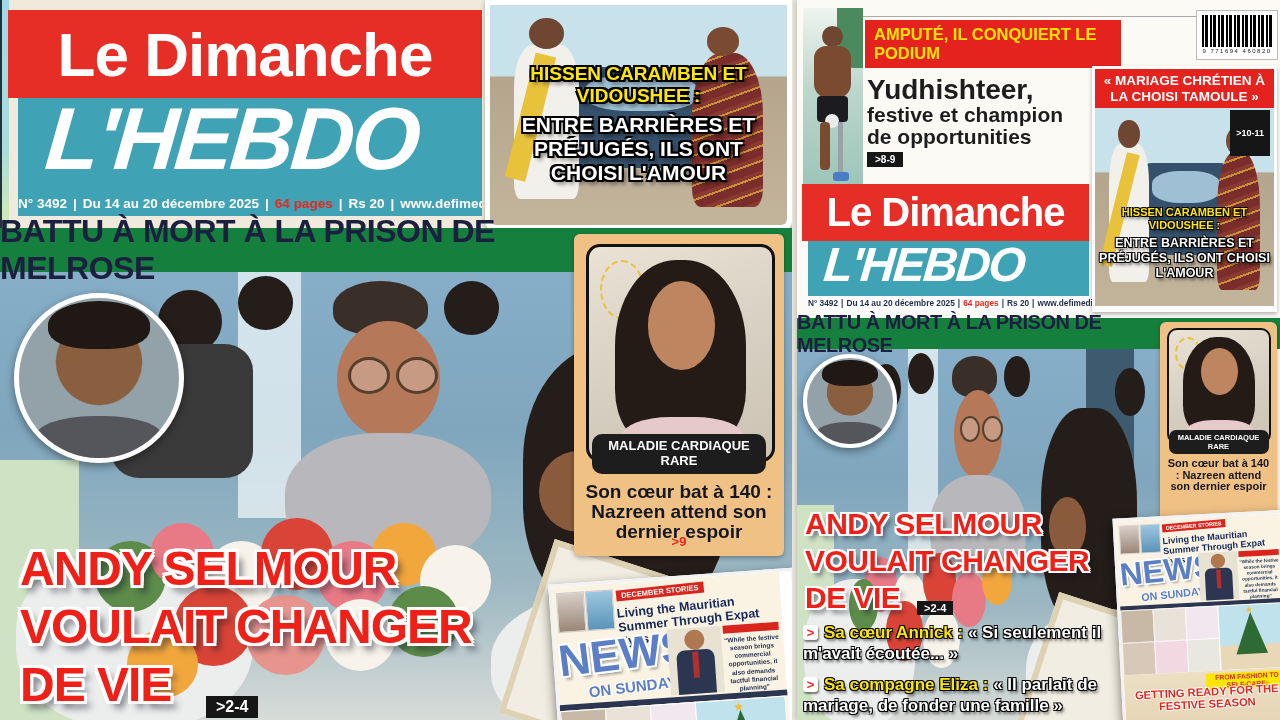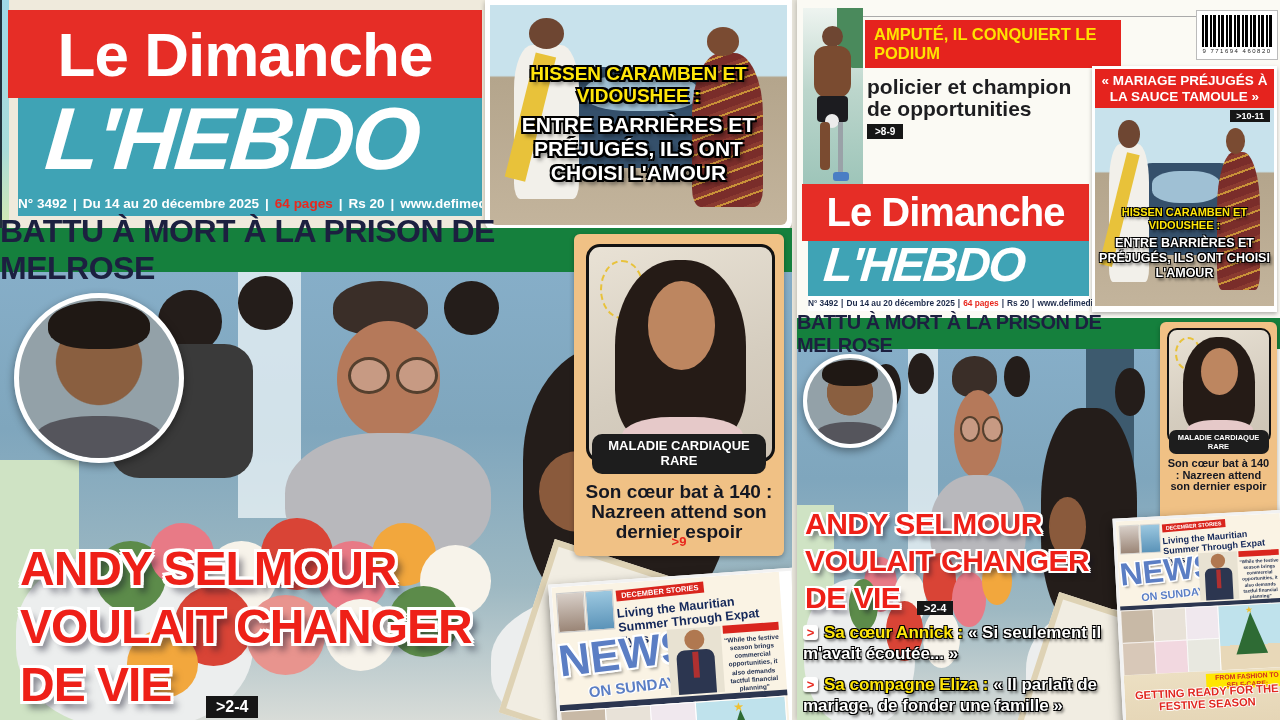--- a/index.html
+++ b/index.html
@@ -270,33 +270,34 @@
       <div style="left:22px;top:106px;width:14px;height:14px;border-radius:50%;background:#ececec;"></div>
       <div style="left:17px;top:114px;width:10px;height:48px;background:#7a4b30;border-radius:4px;"></div>
       <div style="left:35px;top:114px;width:5px;height:52px;background:#9aa2a8;"></div>
       <div style="left:30px;top:164px;width:16px;height:9px;background:#4a7ec4;border-radius:3px;"></div>
     </div>
 
     <div class="abs" style="left:68px;top:20px;width:256px;background:#e5231e;padding:5px 9px;box-sizing:border-box;">
       <div style="color:#ffe300;font-weight:900;font-size:16.5px;line-height:1.15;">AMPUTÉ, IL CONQUIERT LE PODIUM</div>
     </div>
     <div class="abs" style="left:70px;top:76px;width:232px;color:#1d1d20;">
-      <div style="font-size:21px;font-weight:900;line-height:1.05;">policier et champion</div>
+      <div style="font-size:28px;font-weight:900;line-height:1.0;">Yudhishteer,</div>
+      <div style="font-size:21px;font-weight:900;line-height:1.05;">festive et champion</div>
       <div style="font-size:21px;font-weight:900;line-height:1.05;">de opportunities</div>
       <span class="badge-black" style="font-size:10px;padding:2px 8px;margin-top:4px;">&gt;8-9</span>
     </div>
 
     <div class="abs barcode-box" style="left:399px;top:10px;width:80px;height:48px;">
       <div class="bars"></div>
       <div class="bc-digits">9 771694 460820</div>
     </div>
 
     <div class="abs" style="left:295px;top:66px;width:185px;height:246px;background:#fff;padding:3px;box-sizing:border-box;box-shadow:0 2px 4px rgba(0,0,0,.3);z-index:3;">
-      <div style="background:#e5231e;color:#fff;font-weight:900;font-size:13.5px;line-height:1.15;text-align:center;padding:4px 2px;">« MARIAGE PRÉJUGÉS À LA SAUCE TAMOULE »</div>
-      <span class="badge-black" style="position:absolute;right:7px;top:44px;font-size:9px;padding:1px 6px;z-index:2;">&gt;10-11</span>
+      <div style="background:#e5231e;color:#fff;font-weight:900;font-size:13.5px;line-height:1.15;text-align:center;padding:4px 2px;">« MARIAGE CHRÉTIEN À LA CHOISI TAMOULE »</div>
+      <span class="badge-black" style="position:absolute;right:7px;top:44px;font-size:9px;padding:18px 6px;z-index:2;">&gt;10-11</span>
       <div class="wed-photo" style="position:relative;width:100%;height:198px;">
         <div class="wp-car"></div>
         <div class="wp-glass"></div>
         <div class="wp-groom"></div>
         <div class="wp-groom-head"></div>
         <div class="wp-sash"></div>
         <div class="wp-bride"></div>
         <div class="wp-bride-head"></div>
         <div class="abs yout-s" style="left:0;top:98px;width:100%;text-align:center;font-size:11px;line-height:1.2;padding:0 14px;box-sizing:border-box;">HISSEN CARAMBEN ET VIDOUSHEE :</div>
         <div class="abs wout-s" style="left:0;top:128px;width:100%;text-align:center;font-size:12.5px;line-height:1.2;padding:0 4px;box-sizing:border-box;">ENTRE BARRIÈRES ET PRÉJUGÉS, ILS ONT CHOISI L'AMOUR</div>

